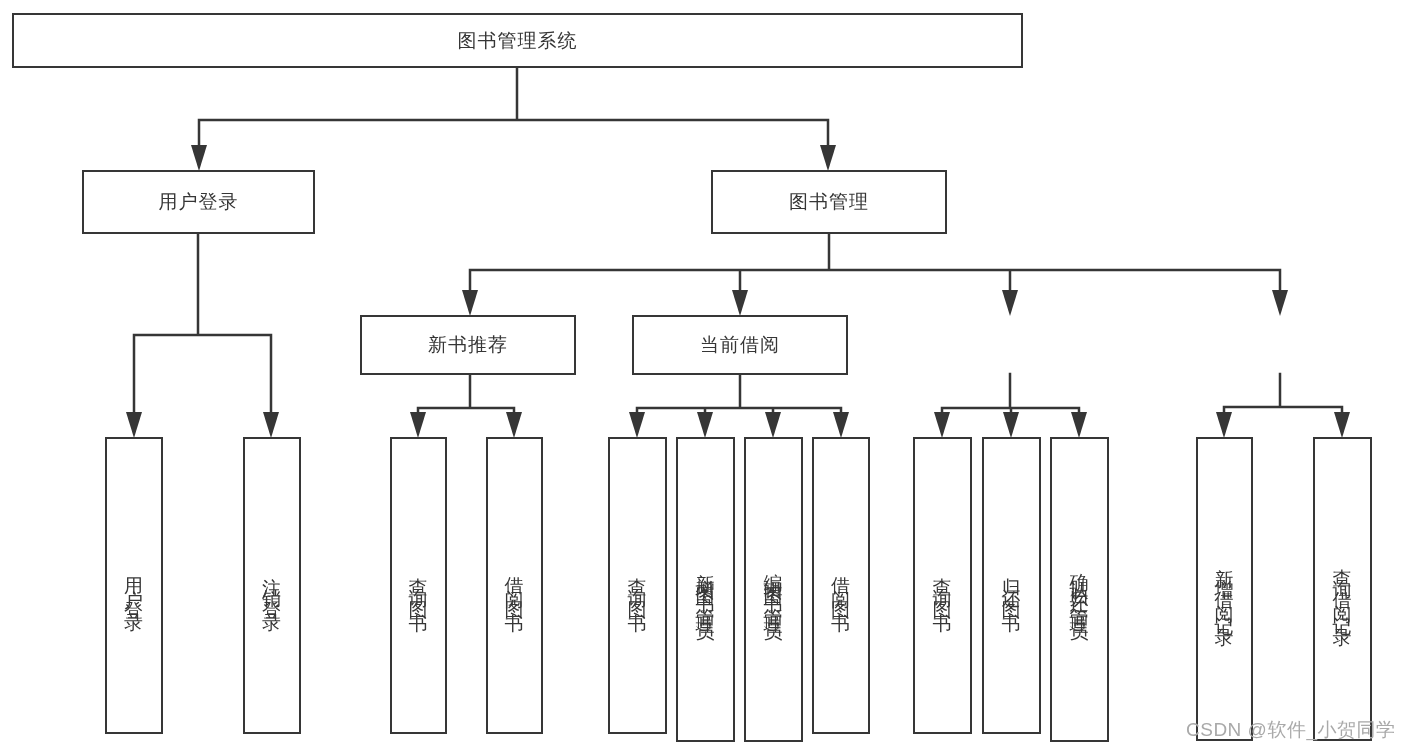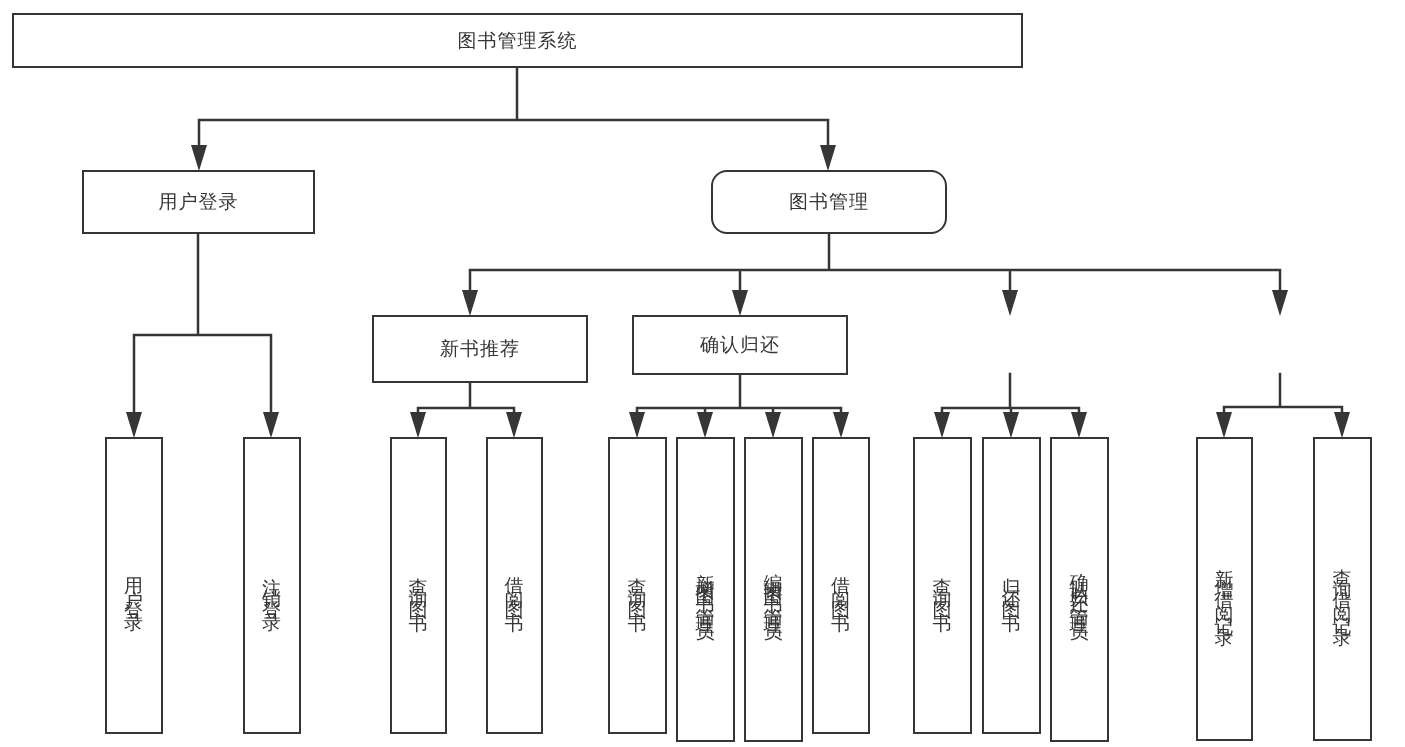--- a/index.html
+++ b/index.html
@@ -105,29 +105,29 @@
     <polygon points="1334,412 1350,412 1342,438"></polygon>
   </svg>
 
   <div class="node root" style="left:12px; top:13px; width:1011px; height:55px;">
     <span class="hlabel">图书管理系统</span>
   </div>
 
   <div class="node" style="left:82px; top:170px; width:233px; height:64px;">
     <span class="hlabel">用户登录</span>
   </div>
-  <div class="node" style="left:711px; top:170px; width:236px; height:64px;border-radius:16px;">
+  <div class="node" style="left:711px; top:170px; width:236px; height:64px;">
     <span class="hlabel">图书管理</span>
   </div>
 
-  <div class="node" style="left:372px; top:315px; width:216px; height:68px;">
+  <div class="node" style="left:360px; top:315px; width:216px; height:60px;">
     <span class="hlabel">新书推荐</span>
   </div>
   <div class="node" style="left:632px; top:315px; width:216px; height:60px;">
-    <span class="hlabel">确认归还</span>
+    <span class="hlabel">当前借阅</span>
   </div>
 
   <div class="node leaf" style="left:105px; top:437px; width:58px; height:297px;">
     <span class="vlabel">用户登录</span>
   </div>
   <div class="node leaf" style="left:243px; top:437px; width:58px; height:297px;">
     <span class="vlabel">注销登录</span>
   </div>
 
   <div class="node leaf" style="left:390px; top:437px; width:57px; height:297px;">
@@ -160,14 +160,15 @@
     <span class="vlabel tight">确认归还（管理员）</span>
   </div>
 
   <div class="node leaf" style="left:1196px; top:437px; width:57px; height:304px;">
     <span class="vlabel">新增借阅记录</span>
   </div>
   <div class="node leaf" style="left:1313px; top:437px; width:59px; height:304px;">
     <span class="vlabel">查询借阅记录</span>
   </div>
 
+  <div class="watermark">CSDN @软件_小贺同学</div>
 
 </div>
 
 </body></html>

